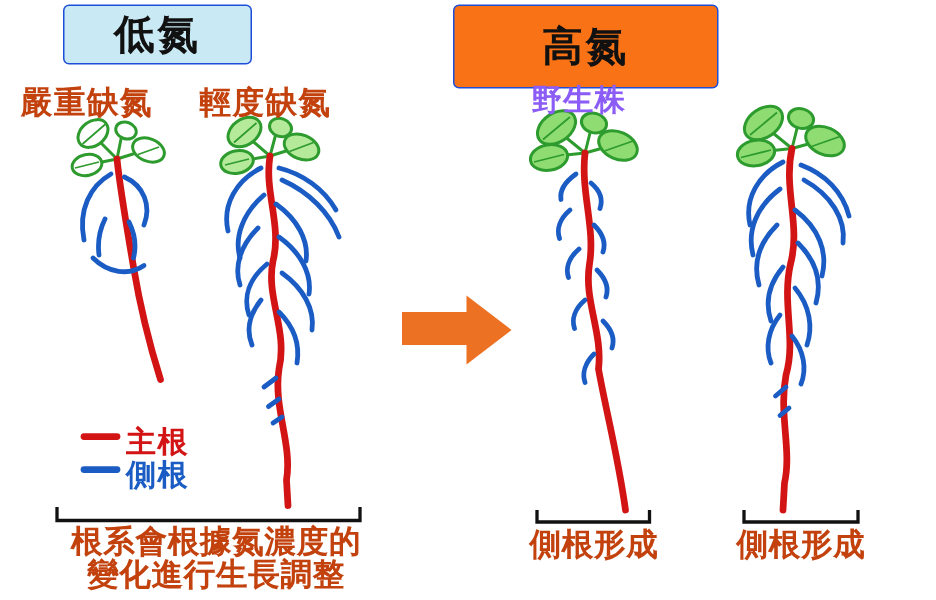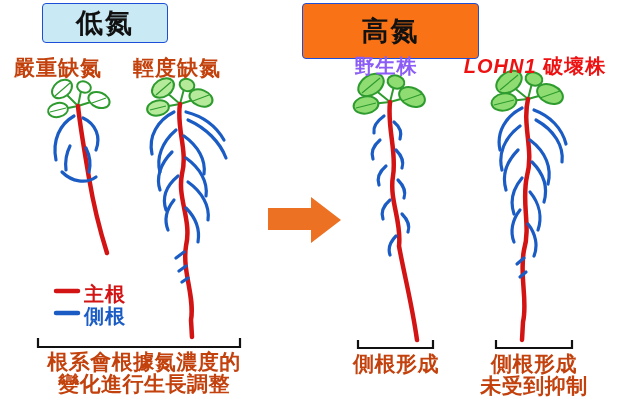--- a/index.html
+++ b/index.html
@@ -144,33 +144,28 @@
   <div class="abs hdr-box" style="left:42px;top:3px;width:126px;height:40px;background:#c9eaf5;">
     <span>低氮</span>
   </div>
   <div class="abs hdr-box" style="left:302px;top:3px;width:177px;height:56px;background:#f97316;">
     <span>高氮</span>
   </div>
 
   <div class="abs txt col-label" style="left:8px;top:54px;width:100px;">嚴重缺氮</div>
   <div class="abs txt col-label" style="left:127px;top:54px;width:100px;">輕度缺氮</div>
   <div class="abs txt col-label blue-t" style="left:345px;top:53px;width:82px;font-size:20px;">野生株</div>
-  <div class="abs txt col-label red-t" style="left:452px;top:53px;width:166px;font-size:20px;">
-    <span class="italic">LOHN1</span>
-    <span>破壞株</span>
-  </div>
 
   <div class="abs txt legend-label" style="left:84px;top:281px;color:#d21414;">主根</div>
   <div class="abs txt legend-label" style="left:84px;top:303px;color:#1a5cc4;">側根</div>
 
   <div class="abs txt caption" style="left:28px;top:351px;width:232px;">
     <div>根系會根據氮濃度的</div>
     <div>變化進行生長調整</div>
   </div>
   <div class="abs txt caption" style="left:330px;top:353px;width:132px;">
     <div>側根形成</div>
   </div>
   <div class="abs txt caption" style="left:468px;top:353px;width:132px;">
     <div>側根形成</div>
-    <div>未受到抑制</div>
   </div>
 
 </div>
 
 </body></html>

